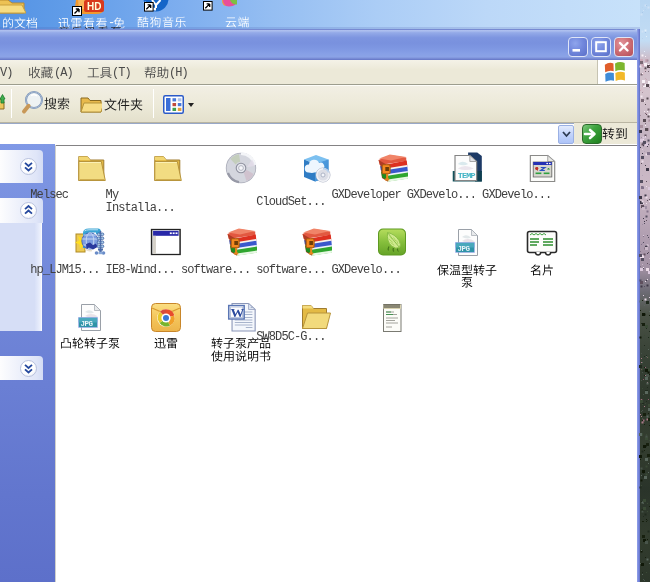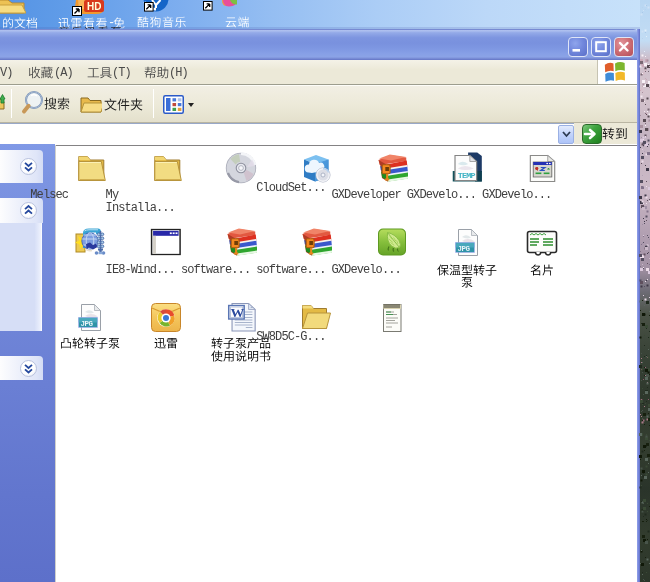--- a/index.html
+++ b/index.html
@@ -432,36 +432,37 @@
       <use href="#i-folder"></use>
     </svg>
 <div class="lbl" style="left:105.6px;top:160.3px;width:120px">My</div>
 <div class="lbl" style="left:105.6px;top:173.0px;width:120px">Installa...</div>
 <svg class="a" style="left:224.9px;top:123.0px" width="32" height="32" viewBox="0 0 32 32">
       <use href="#i-cd"></use>
     </svg>
 <svg class="a" style="left:300.2px;top:123.0px" width="32" height="32" viewBox="0 0 32 32">
       <use href="#i-cloud"></use>
     </svg>
-<div class="lbl" style="left:256.2px;top:153px;width:120px">CloudSet...</div>
+<div class="lbl" style="left:256.2px;top:167px;width:120px">CloudSet...</div>
 <svg class="a" style="left:375.5px;top:123.0px" width="32" height="32" viewBox="0 0 32 32">
       <use href="#i-rar"></use>
     </svg>
 <div class="lbl" style="left:331.5px;top:160.3px;width:120px">GXDeveloper</div>
 <svg class="a" style="left:450.8px;top:123.0px" width="32" height="32" viewBox="0 0 32 32">
       <use href="#i-temp"></use>
     </svg>
 <div class="lbl" style="left:406.8px;top:160.3px;width:120px">GXDevelo...</div>
 <svg class="a" style="left:526.1px;top:123.0px" width="32" height="32" viewBox="0 0 32 32">
       <use href="#i-appdoc"></use>
     </svg>
 <div class="lbl" style="left:482.1px;top:160.3px;width:120px">GXDevelo...</div>
 <svg class="a" style="left:74.3px;top:197.0px" width="32" height="32" viewBox="0 0 32 32">
       <use href="#i-hpzip"></use>
     </svg>
+<div class="lbl" style="left:30.3px;top:235.3px;width:120px">hp_LJM15...</div>
 <svg class="a" style="left:149.6px;top:197.0px" width="32" height="32" viewBox="0 0 32 32">
       <use href="#i-iewin"></use>
     </svg>
 <div class="lbl" style="left:105.6px;top:235.3px;width:120px">IE8-Wind...</div>
 <svg class="a" style="left:224.9px;top:197.0px" width="32" height="32" viewBox="0 0 32 32">
       <use href="#i-rar"></use>
     </svg>
 <div class="lbl" style="left:180.9px;top:235.3px;width:120px">software...</div>
 <svg class="a" style="left:300.2px;top:197.0px" width="32" height="32" viewBox="0 0 32 32">
       <use href="#i-rar"></use>

